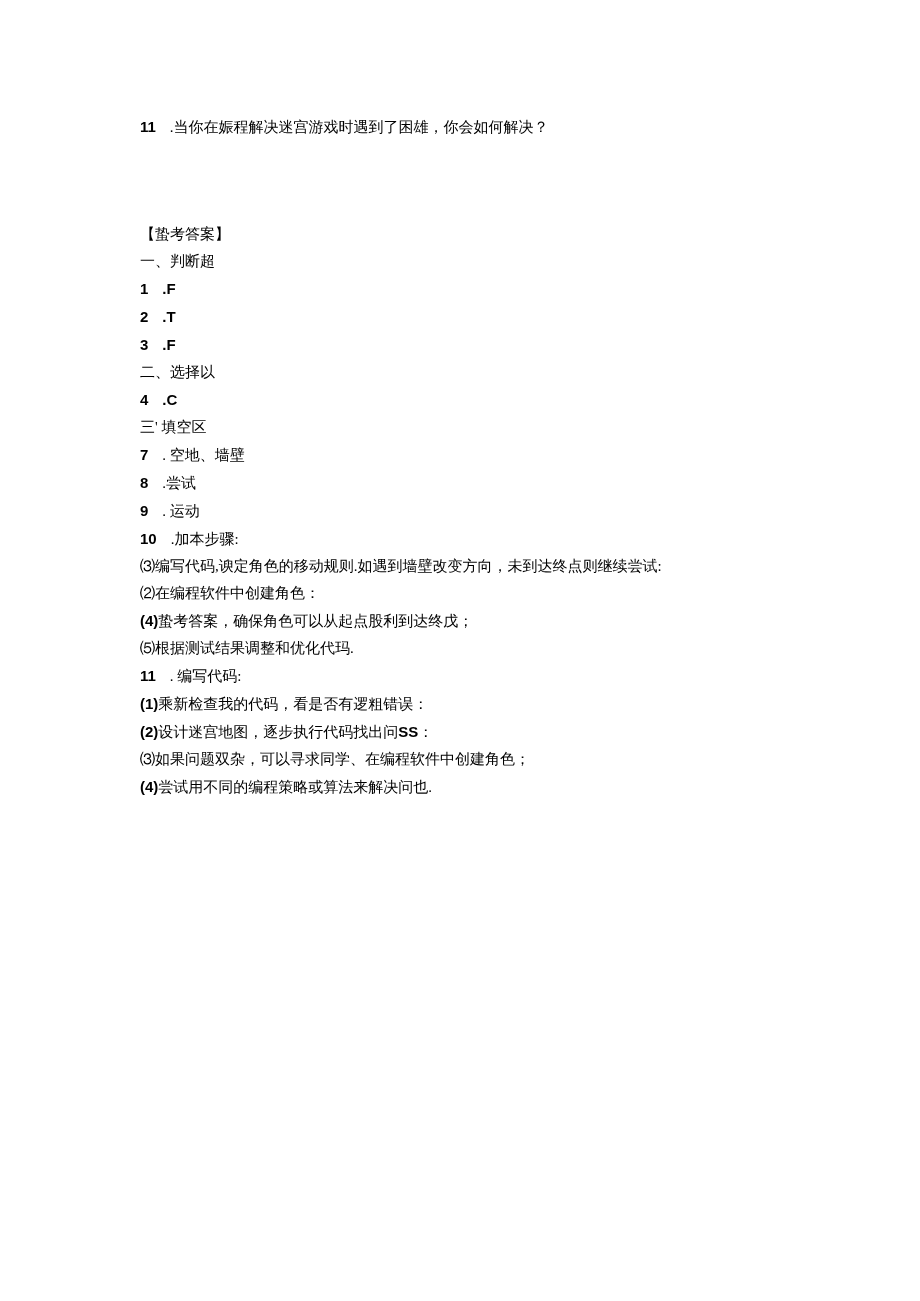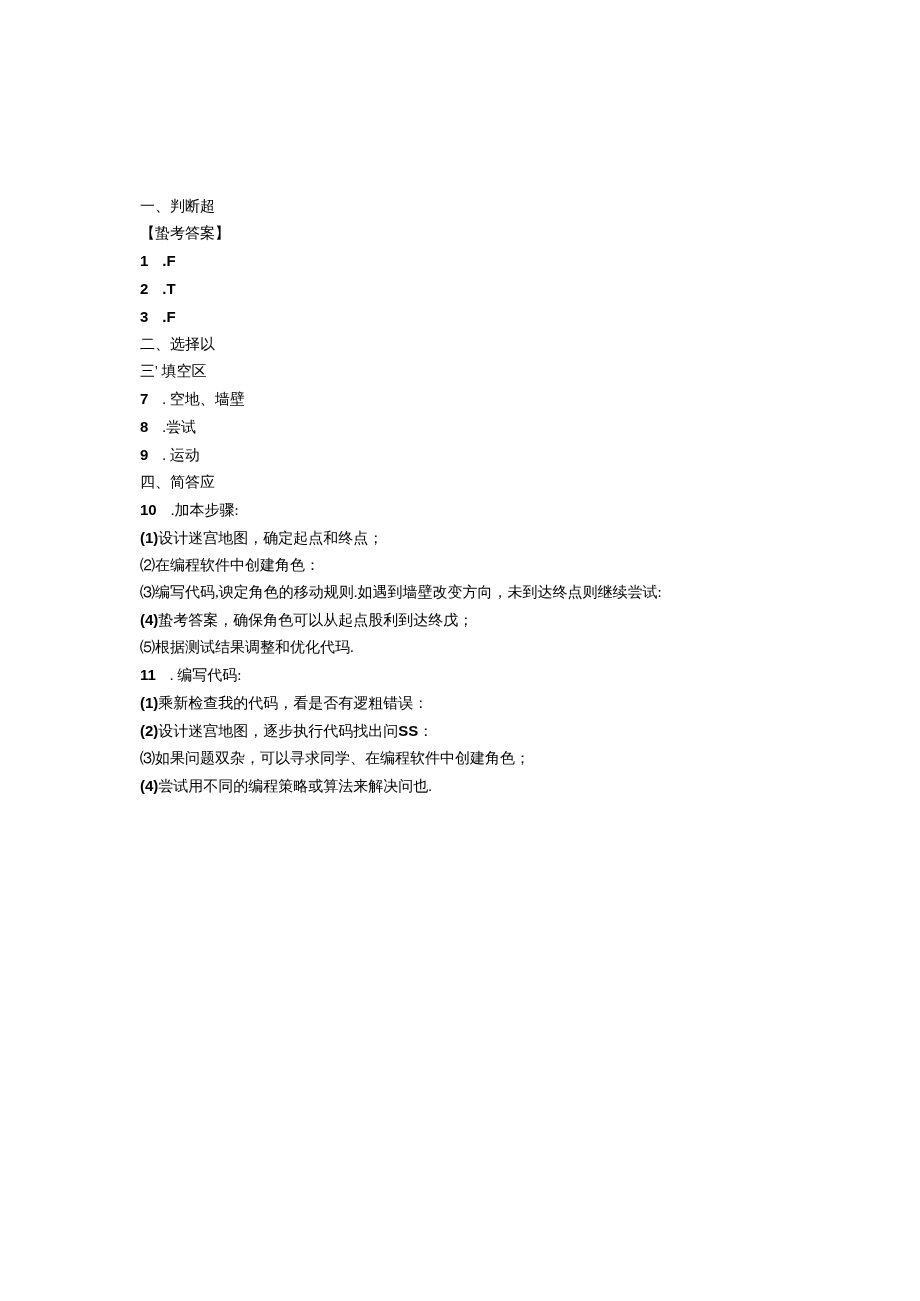--- a/index.html
+++ b/index.html
@@ -34,66 +34,68 @@
     }
     .empty-block {
       height: 80px;
     }
   </style>
 </head>
 <body>
 
 <div class="page">
 
+  <div class="line">
+    <span class="num gap-after-num">11</span><span>.当你在娠程解决迷宫游戏时遇到了困雄，你会如何解决？</span>
+  </div>
 
   <div class="empty-block"></div>
 
+  <div class="line">【蛰考答案】</div>
+
   <div class="line">一、判断超</div>
-
-  <div class="line">【蛰考答案】</div>
 
   <div class="line">
     <span class="num gap-after-num">1</span><span class="bold">.F</span>
   </div>
   <div class="line">
     <span class="num gap-after-num">2</span><span class="bold">.T</span>
   </div>
   <div class="line">
     <span class="num gap-after-num">3</span><span class="bold">.F</span>
   </div>
 
   <div class="line">二、选择以</div>
 
+  <div class="line">
+    <span class="num gap-after-num">4</span><span class="bold">.C</span>
+  </div>
 
   <div class="line">三' 填空区</div>
 
   <div class="line">
     <span class="num gap-after-num">7</span><span>. 空地、墙壁</span>
   </div>
   <div class="line">
     <span class="num gap-after-num">8</span><span>.尝试</span>
   </div>
   <div class="line">
     <span class="num gap-after-num">9</span><span>. 运动</span>
   </div>
 
-  <div class="line">四、简答应</div>
 
   <div class="line">
     <span class="num gap-after-num">10</span><span>.加本步骤:</span>
   </div>
 
   <div class="line">
-    <span class="bold">(1)</span><span>设计迷宫地图，确定起点和终点；</span>
+    <span>⑶</span><span>编写代码,谀定角色的移动规则.如遇到墙壁改变方向，未到达终点则继续尝试:</span>
   </div>
   <div class="line">
     <span>⑵</span><span>在编程软件中创建角色：</span>
-  </div>
-  <div class="line">
-    <span>⑶</span><span>编写代码,谀定角色的移动规则.如遇到墙壁改变方向，未到达终点则继续尝试:</span>
   </div>
   <div class="line">
     <span class="bold">(4)</span><span>蛰考答案，确保角色可以从起点股利到达终戊；</span>
   </div>
   <div class="line">
     <span>⑸</span><span>根据测试结果调整和优化代玛.</span>
   </div>
 
   <div class="line">
     <span class="num gap-after-num">11</span><span>. 编写代码:</span>

